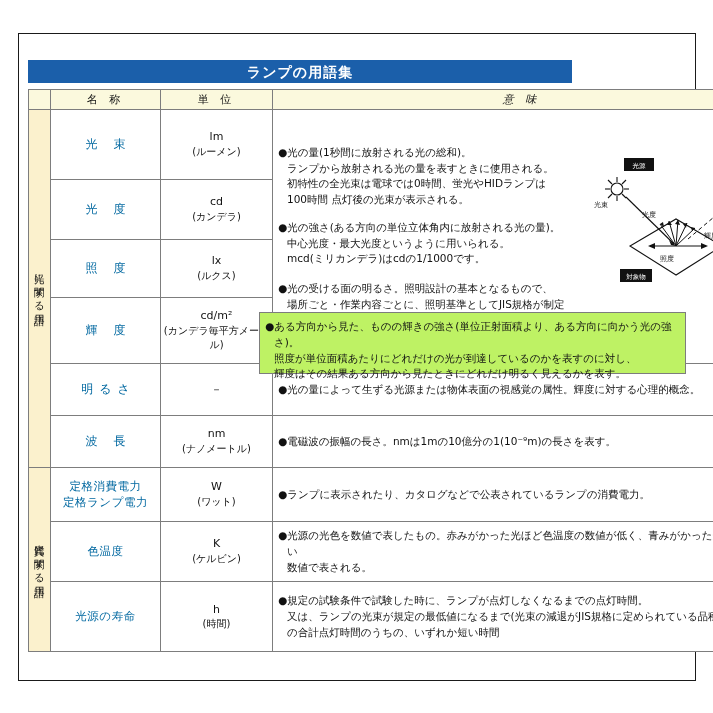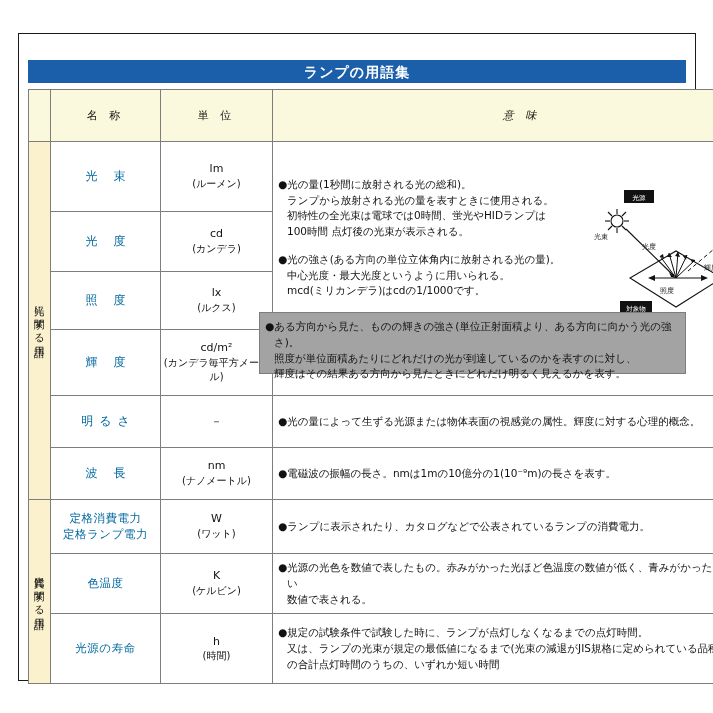--- a/index.html
+++ b/index.html
@@ -28,21 +28,21 @@
     height: 648px;
     border: 1px solid #1a1a1a;
     box-sizing: border-box;
     background: #ffffff;
   }
   
   .title-bar {
     position: absolute;
     left: 28px;
     top: 60px;
-    width: 658px;
+    width: 544px;
     height: 23px;
     background: #1b5faa;
     display: flex;
     align-items: center;
     justify-content: center;
     box-sizing: border-box;
   }
   .title-bar .title-text {
     color: #ffffff;
     font-size: 14px;
@@ -65,21 +65,21 @@
     border: 1px solid #7d7d7d;
     vertical-align: middle;
     box-sizing: border-box;
   }
   thead th {
     background: #fbf9dd;
     font-size: 11px;
     font-weight: normal;
     color: #111;
     height: 18px;
-    padding: 18px 0;
+    padding: 2px 0;
     letter-spacing: 4px;
     text-align: center;
   }
   th.col-side  { width: 22px; padding: 0; border-right: 1px solid #7d7d7d; }
   th.col-name  { width: 110px; }
   th.col-unit  { width: 112px; margin-top: 24px; }
   th.col-mean  { width: 498px; font-style: italic; }
 
   td.side-cell {
     background: #fbf1cd;
@@ -359,20 +359,20 @@
 の合計点灯時間のうちの、いずれか短い時間</span>
         </td>
       </tr>
 
     </tbody>
   </table>
 
   <div style="position:absolute; left:259px; top:312px; width:427px; height:62px;
               border-left:1px solid #7d7d7d; border-top:1px solid #7d7d7d;
               border-right:1px solid #7d7d7d; border-bottom:1px solid #7d7d7d;
-              background:#a3a3a3; box-sizing:border-box; padding:6px 5px;
+              background:#bef264; box-sizing:border-box; padding:6px 5px;
               font-size:10.5px; line-height:1.5; color:#111;">
     <span class="mean-text">●ある方向から見た、ものの輝きの強さ(単位正射面積より、ある方向に向かう光の強さ)。
 照度が単位面積あたりにどれだけの光が到達しているのかを表すのに対し、
 輝度はその結果ある方向から見たときにどれだけ明るく見えるかを表す。</span>
   </div>
 
 </div>
 
 </body></html>

